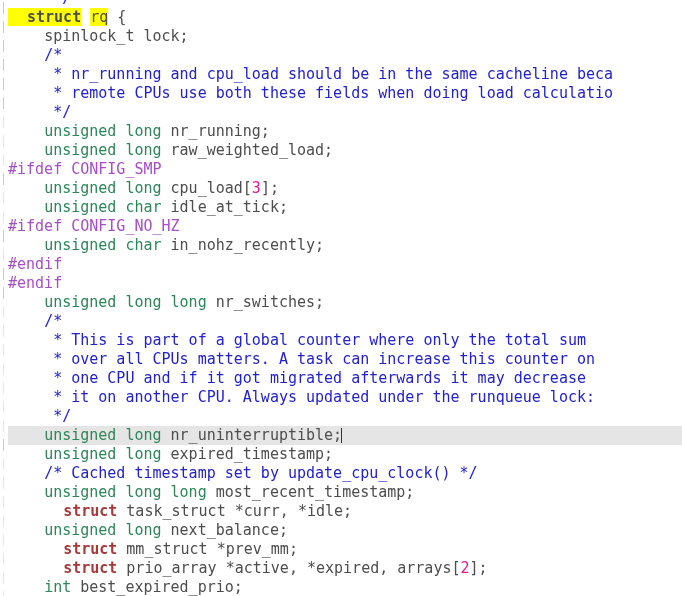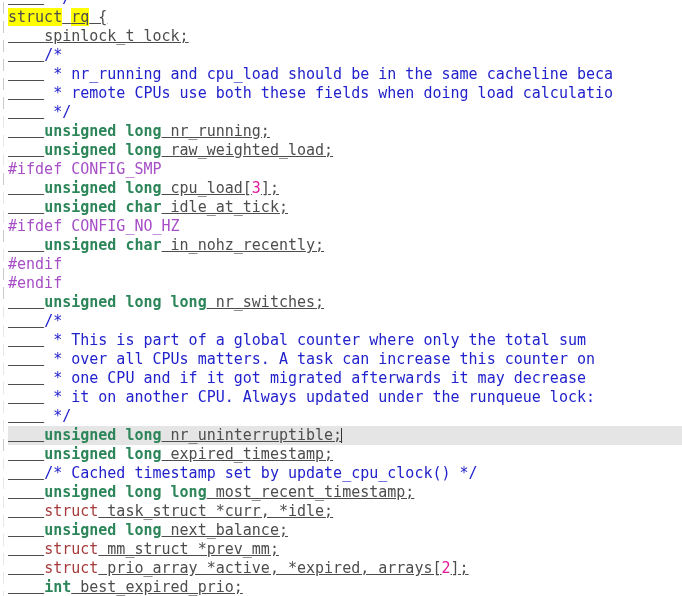--- a/index.html
+++ b/index.html
@@ -65,26 +65,26 @@
     color: #4d4d4d;
   }
   .line.current {
     background: #e5e5e5;
     margin-left: 8px;
     padding-left: 0;
     width: 674px;
   }
 
   
-  .kw-type  { color: #2d8659; font-weight: bold; }   
-  .kw-struct{ color: #a63a3a; font-weight: normal; }   
+  .kw-type  { color: #2d8659; font-weight: normal; }   
+  .kw-struct{ color: #a63a3a; font-weight: bold; padding-left: 19px; }   
   .cmt      { color: #2222cc; }                       
   .pp       { color: #a64ec6; margin-top: 28px; }                       
   .num      { color: #e0189a; }                       
-  .plain    { color: #4d4d4d; text-decoration: underline; }
+  .plain    { color: #4d4d4d; }
   .hl       { background: #ffff00; color: #4d4d4d; }  
 
   .caret {
     display: inline-block;
     width: 1px;
     height: 15px;
     background: #333333;
     vertical-align: -3px;
     margin-left: -1px;
   }

